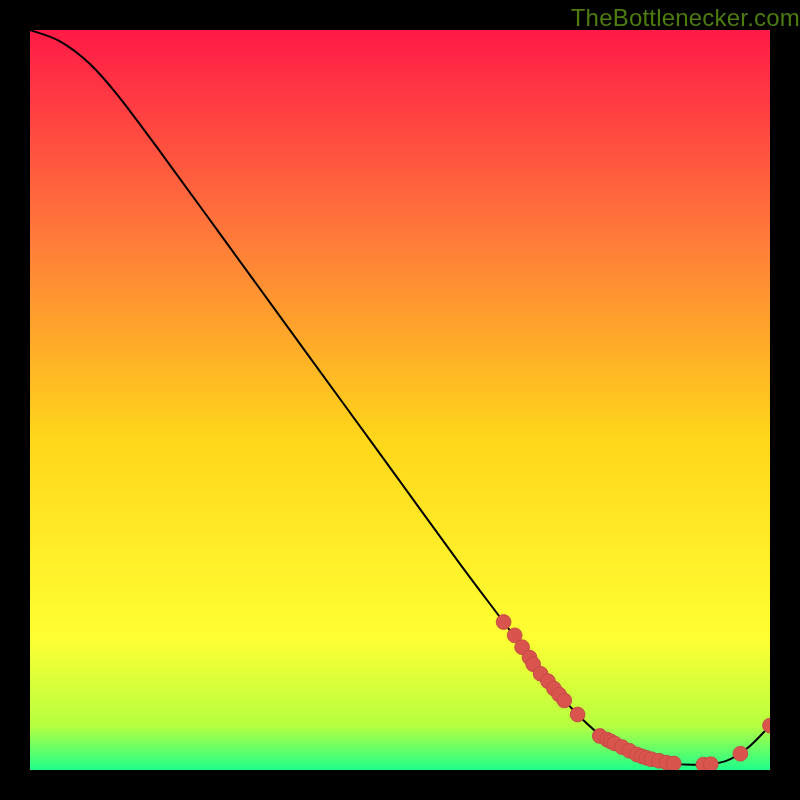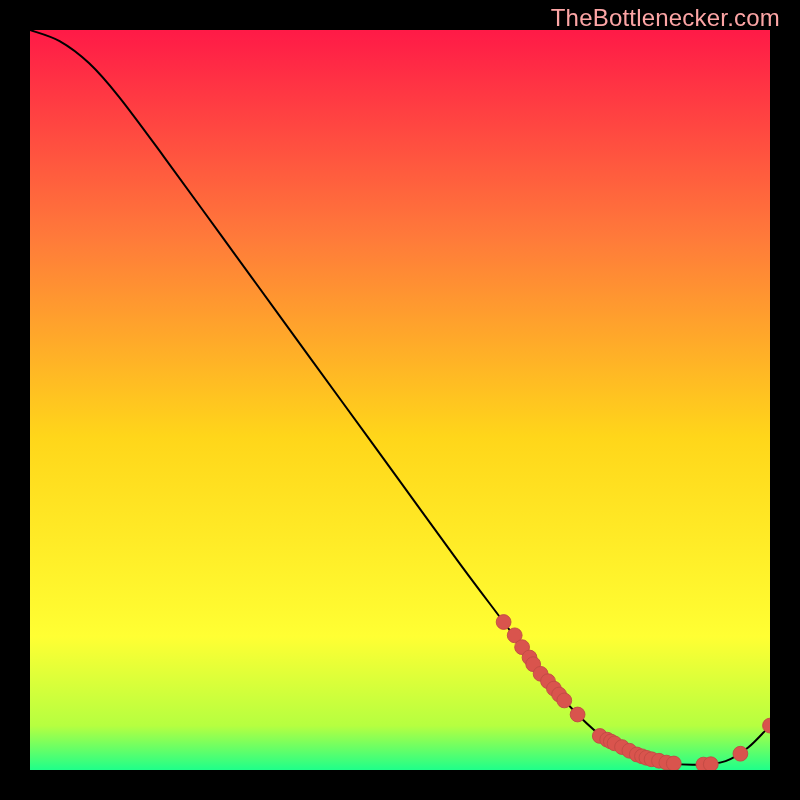--- a/index.html
+++ b/index.html
@@ -13,22 +13,22 @@
   }
   .frame {
     position: relative;
     width: 800px;
     height: 800px;
     background: #000;
   }
   .watermark {
     position: absolute;
     top: 4px;
-    right: 20px;
-    color: #fca5a5;
+    right: 0;
+    color: #4d7c0f;
     font-size: 24px;
     letter-spacing: 0.2px;
     font-weight: 400;
     z-index: 10;
     user-select: none;
   }
   .plot {
     position: absolute;
     left: 30px;
     top: 30px;

